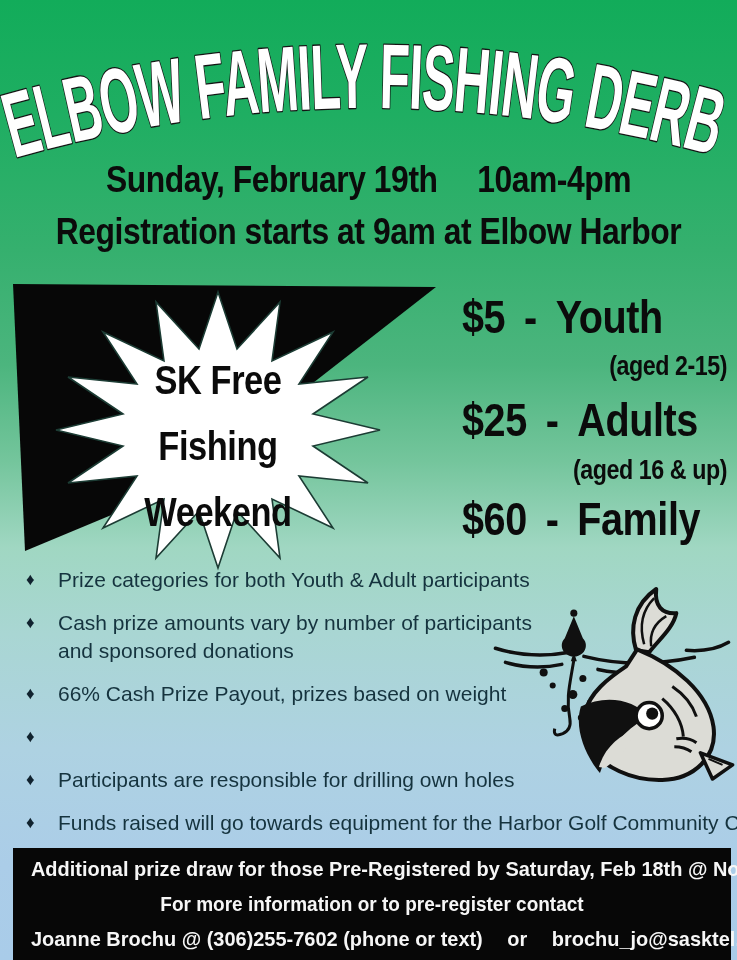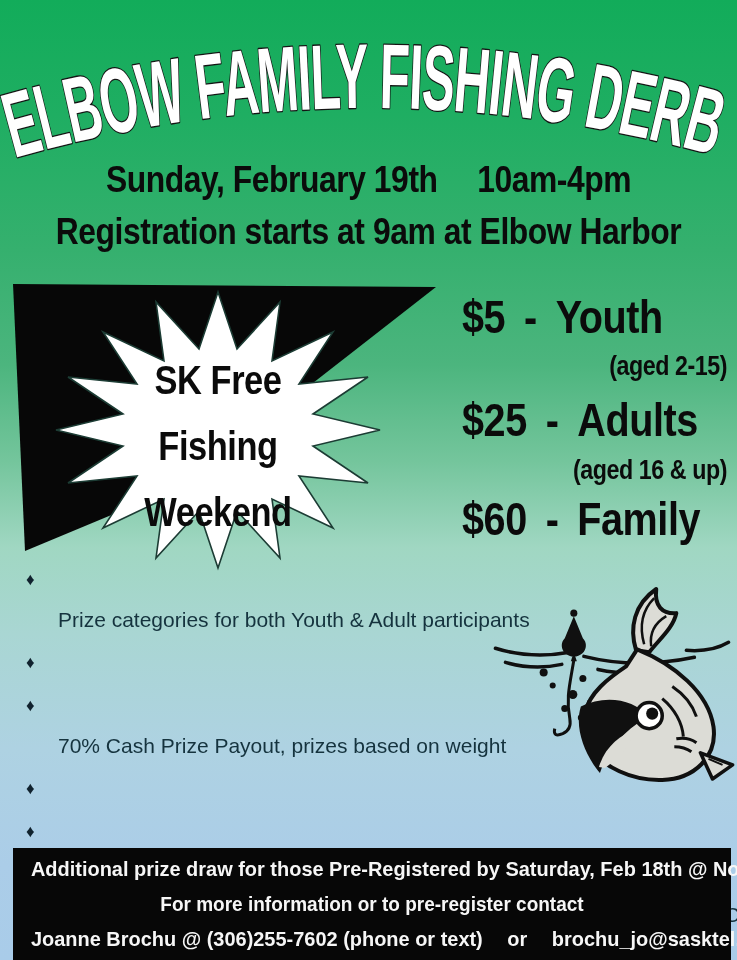--- a/index.html
+++ b/index.html
@@ -48,21 +48,21 @@
   }
   
   .bullets{position:absolute;left:26px;top:566px;width:700px;}
   .bullet{display:flex;margin-bottom:15px;}
   .bullet .dia{
     width:32px;flex:0 0 32px;color:#10222e;font-size:17px;line-height:28px;
   }
   .bullet .txt{
     color:#15333e;font-size:21px;line-height:28px;
   }
-  .bullet .txt span{display:block;white-space:nowrap;margin-top:40px;}
+  .bullet .txt span{display:block;white-space:nowrap;}
   
   .footer{
     position:absolute;left:13px;top:848px;width:718px;height:112px;
     background:#070707;color:#f6f6f6;text-align:center;
   }
   .footer .fline{
     position:absolute;left:0;width:100%;font-weight:700;white-space:nowrap;
     transform:scaleX(.95);transform-origin:center;
   }
   .f1{top:9px;font-size:21px;}
@@ -132,32 +132,39 @@
 
   <div class="bullets">
     <div class="bullet">
       <span class="dia">♦</span>
       <span class="txt">
           <span>Prize categories for both Youth &amp; Adult participants</span>
         </span>
     </div>
     <div class="bullet">
       <span class="dia">♦</span>
-    </div>
-    <div class="bullet">
-      <span class="dia">♦</span>
-      <span class="txt">
-          <span>70% Cash Prize Payout, prizes based on weight</span>
-        </span>
-    </div>
-    <div class="bullet">
-      <span class="dia">♦</span>
-    </div>
-    <div class="bullet">
-      <span class="dia">♦</span>
+      <span class="txt">
+        <span>Cash prize amounts vary by number of participants</span>
+        <span>and sponsored donations</span>
+      </span>
+    </div>
+    <div class="bullet">
+      <span class="dia">♦</span>
+      <span class="txt">
+          <span>66% Cash Prize Payout, prizes based on weight</span>
+        </span>
+    </div>
+    <div class="bullet">
+      <span class="dia">♦</span>
+    </div>
+    <div class="bullet">
+      <span class="dia">♦</span>
+      <span class="txt">
+          <span>Participants are responsible for drilling own holes</span>
+        </span>
     </div>
     <div class="bullet">
       <span class="dia">♦</span>
       <span class="txt">
           <span>Funds raised will go towards equipment for the Harbor Golf Community Center</span>
         </span>
     </div>
   </div>
 
   <svg class="abs" style="left:485px;top:586px;" width="252" height="206" viewBox="0 0 250 205">

